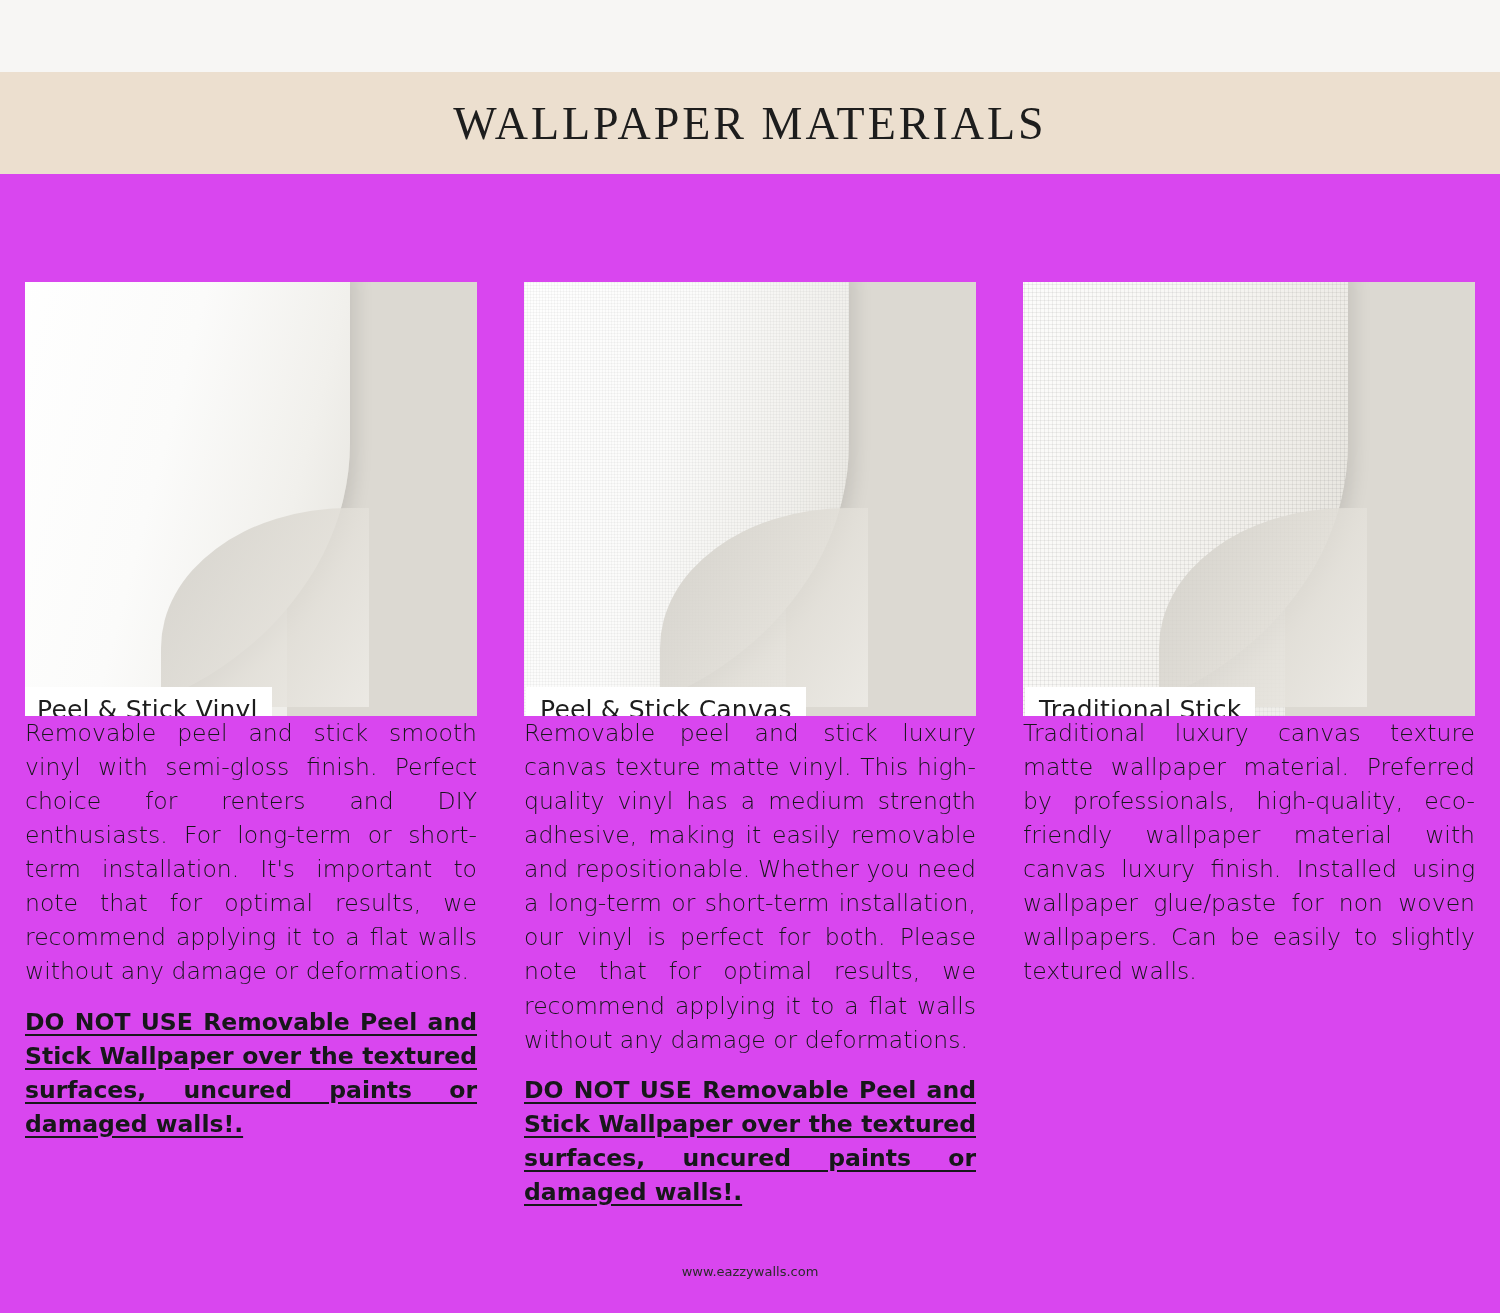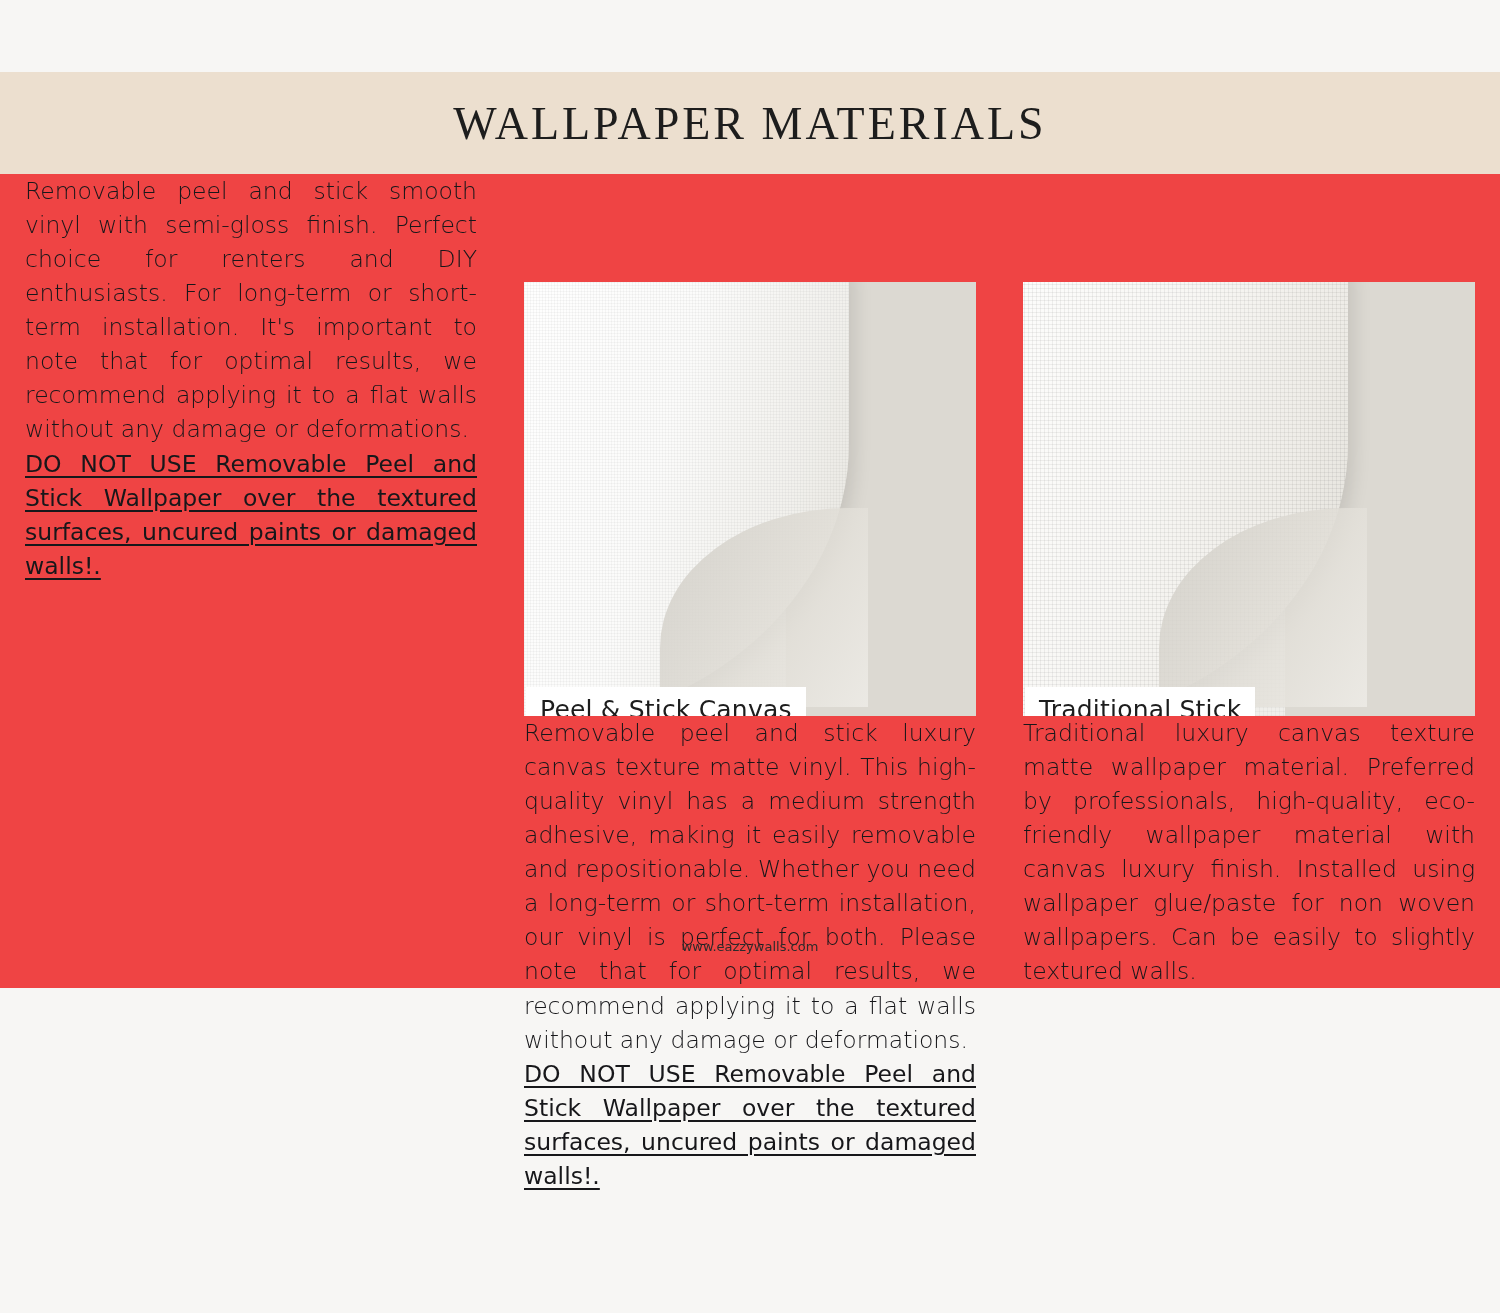--- a/index.html
+++ b/index.html
@@ -9,22 +9,22 @@
   body {
     width: 1500px;
     height: 1313px;
     background: #f7f6f4;
     font-family: "Liberation Sans", sans-serif;
     overflow: hidden;
   }
   .page {
     position: relative;
     width: 1500px;
-    height: 988px;
-    background: #ef4444;
+    height: 1313px;
+    background: #d946ef;
   }
   .top-strip {
     position: absolute;
     left: 0; top: 0;
     width: 1500px;
     height: 72px;
     background: #f7f6f4;
   }
   .header-band {
     position: absolute;
@@ -144,30 +144,30 @@
   .body-text {
     font-size: 23.5px;
     line-height: 1.45;
     color: #17171a;
     text-align: justify;
     text-justify: inter-word;
     font-family: "DejaVu Sans", sans-serif;
     font-weight: 300;
   }
   .warn-text {
-    margin-top: 0px;
+    margin-top: 16px;
     font-size: 23.5px;
     line-height: 1.45;
     color: #17171a;
     text-align: justify;
     text-justify: inter-word;
     text-decoration: underline;
     text-underline-offset: 4px;
     font-family: "DejaVu Sans", sans-serif;
-    font-weight: 400;
+    font-weight: 700;
   }
   .footer {
     position: absolute;
     left: 0;
     bottom: 34px;
     width: 1500px;
     text-align: center;
     font-size: 13px;
     color: #2b2b2b;
     font-family: "DejaVu Sans", sans-serif;
@@ -180,20 +180,27 @@
 
   <div class="top-strip"></div>
 
   <div class="header-band">
     <div class="header-title">WALLPAPER MATERIALS</div>
   </div>
 
   <div class="columns">
 
     <div class="col">
+      <div class="photo">
+        <div class="bg-left"></div>
+        <div class="bg-right"></div>
+        <div class="sheet"></div>
+        <div class="sheet-edge"></div>
+        <div class="label">Peel &amp; Stick Vinyl</div>
+      </div>
       <div class="body-text">Removable peel and stick smooth vinyl with semi-gloss finish. Perfect choice for renters and DIY enthusiasts. For long-term or short-term installation. It's important to note that for optimal results, we recommend applying it to a flat walls without any damage or deformations.</div>
       <div class="warn-text">DO NOT USE Removable Peel and Stick Wallpaper over the textured surfaces, uncured paints or damaged walls!.</div>
     </div>
 
     <div class="col">
       <div class="photo tex-canvas">
         <div class="bg-left"></div>
         <div class="bg-right"></div>
         <div class="sheet"></div>
         <div class="sheet-edge"></div>

